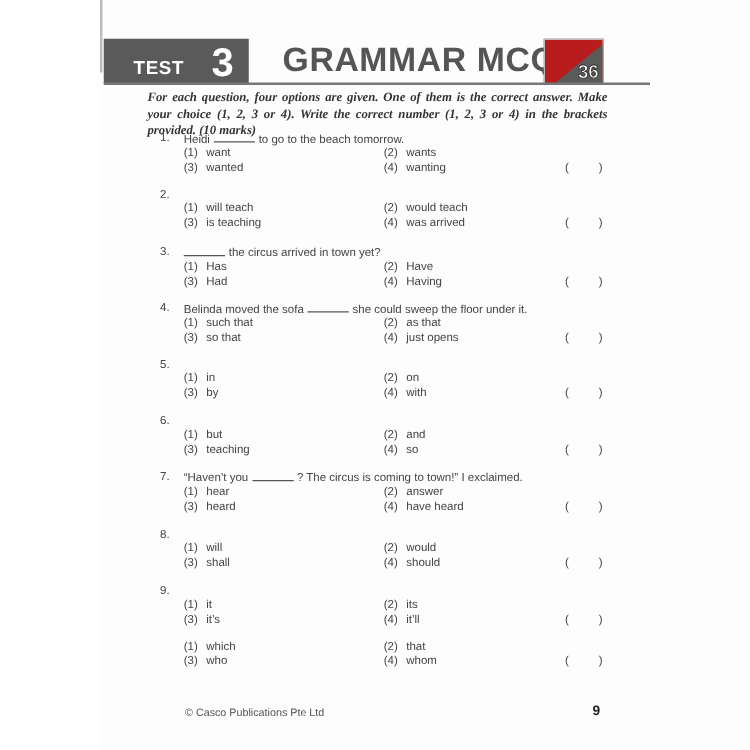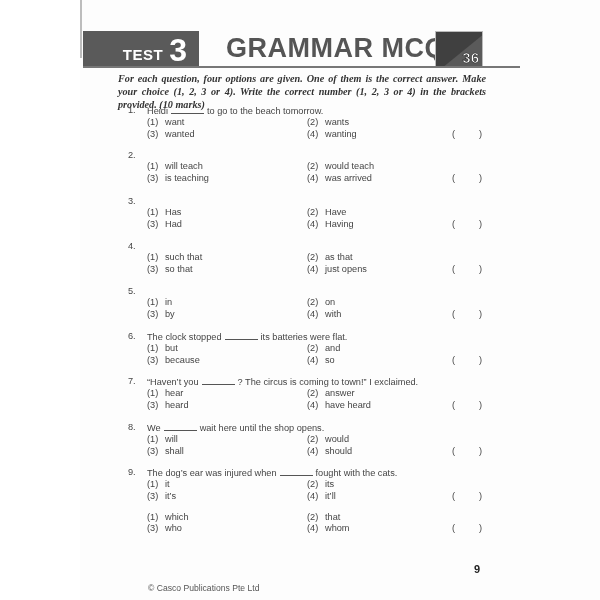--- a/index.html
+++ b/index.html
@@ -17,39 +17,39 @@
     position: absolute; left: 80px; top: 0; width: 2px; height: 58px;
     background: #bdbdbd;
   }
   .test-box {
     position: absolute; left: 83px; top: 31px; width: 116px; height: 36px;
     background: #5a5a5a; color: #fff;
     display: flex; align-items: flex-end; justify-content: flex-end;
     padding-right: 12px; box-sizing: border-box;
   }
   .test-word {
-    font-weight: bold; font-size: 15px; margin-right: 6px; margin-bottom: 4px;
+    font-weight: bold; font-size: 15px; margin-right: 22px; margin-bottom: 4px;
     letter-spacing: 0.5px;
   }
   .test-num {
     font-weight: bold; font-size: 32px; line-height: 32px; margin-bottom: 1px;
   }
   .title {
     position: absolute; left: 226px; top: 33px;
     font-weight: bold; font-size: 27px; color: #555;
     letter-spacing: 0.5px;
   }
   .header-rule {
     position: absolute; left: 83px; top: 66px; width: 437px; height: 2px;
     background: #777;
   }
   .corner-box {
     position: absolute; left: 435px; top: 31px; width: 48px; height: 36px;
     border: 1px solid #bbb; border-bottom: none; box-sizing: border-box;
-    background: #404040; overflow: hidden;
+    background: #b91c1c; overflow: hidden;
   }
   .corner-tri {
     position: absolute; left: 0; top: 0; width: 48px; height: 36px;
   }
   .corner-num {
     position: absolute; right: 3px; bottom: 1px;
     font-weight: bold; font-size: 15px; color: #fff;
     -webkit-text-stroke: 0.6px #222;
   }
   .instructions {
@@ -71,21 +71,21 @@
   .opts { position: relative; height: 23px; }
   .opt { position: absolute; display: flex; }
   .opt-num { width: 18px; }
   .opt.c1 { left: 19px; } .opt.c2 { left: 179px; }
   .r1 { top: 0; } .r2 { top: 11.4px; }
   .brackets {
     position: absolute; left: 324px; top: 11.4px; width: 30px;
     display: flex; justify-content: space-between;
   }
   .footer-left {
-    position: absolute; left: 128px; top: 583px; font-size: 8.6px; color: #555; padding-left: 20px;
+    position: absolute; left: 128px; top: 565px; font-size: 8.6px; color: #555; padding-left: 20px;
   }
   .footer-right {
     position: absolute; left: 474px; top: 563px; font-size: 11px; font-weight: bold; color: #222;
   }
 </style>
 </head>
 <body>
 
 <div class="page-bg"></div>
 <div class="left-rule"></div>
@@ -160,20 +160,21 @@
         </div>
         <div class="brackets">
           <span>(</span>
           <span>)</span>
         </div>
       </div>
     </div>
     <div class="q" style="top: 196px;">
       <div class="q-line">
         <span class="q-num">3.</span>
+        <span><span></span><span class="blank" style="margin-left: 0px;"></span><span>the circus arrived in town yet?</span></span>
       </div>
       <div class="opts">
         <div class="opt c1 r1">
           <span class="opt-num">(1)</span>
           <span>Has</span>
         </div>
         <div class="opt c2 r1">
           <span class="opt-num">(2)</span>
           <span>Have</span>
         </div>
@@ -187,20 +188,21 @@
         </div>
         <div class="brackets">
           <span>(</span>
           <span>)</span>
         </div>
       </div>
     </div>
     <div class="q" style="top: 241px;">
       <div class="q-line">
         <span class="q-num">4.</span>
+        <span><span>Belinda moved the sofa</span><span class="blank"></span><span>she could sweep the floor under it.</span></span>
       </div>
       <div class="opts">
         <div class="opt c1 r1">
           <span class="opt-num">(1)</span>
           <span>such that</span>
         </div>
         <div class="opt c2 r1">
           <span class="opt-num">(2)</span>
           <span>as that</span>
         </div>
@@ -241,34 +243,33 @@
         </div>
         <div class="brackets">
           <span>(</span>
           <span>)</span>
         </div>
       </div>
     </div>
     <div class="q" style="top: 331px;">
       <div class="q-line">
         <span class="q-num">6.</span>
-        <span><span>The clock stopped</span><span class="blank"></span><span>its batteries were flat.</span></span>
       </div>
       <div class="opts">
         <div class="opt c1 r1">
           <span class="opt-num">(1)</span>
           <span>but</span>
         </div>
         <div class="opt c2 r1">
           <span class="opt-num">(2)</span>
           <span>and</span>
         </div>
         <div class="opt c1 r2">
           <span class="opt-num">(3)</span>
-          <span>because</span>
+          <span>teaching</span>
         </div>
         <div class="opt c2 r2">
           <span class="opt-num">(4)</span>
           <span>so</span>
         </div>
         <div class="brackets">
           <span>(</span>
           <span>)</span>
         </div>
       </div>
@@ -297,21 +298,20 @@
         </div>
         <div class="brackets">
           <span>(</span>
           <span>)</span>
         </div>
       </div>
     </div>
     <div class="q" style="top: 422px;">
       <div class="q-line">
         <span class="q-num">8.</span>
-        <span><span>We</span><span class="blank"></span><span>wait here until the shop opens.</span></span>
       </div>
       <div class="opts">
         <div class="opt c1 r1">
           <span class="opt-num">(1)</span>
           <span>will</span>
         </div>
         <div class="opt c2 r1">
           <span class="opt-num">(2)</span>
           <span>would</span>
         </div>
@@ -325,21 +325,20 @@
         </div>
         <div class="brackets">
           <span>(</span>
           <span>)</span>
         </div>
       </div>
     </div>
     <div class="q" style="top: 467px;">
       <div class="q-line">
         <span class="q-num">9.</span>
-        <span><span>The dog’s ear was injured when</span><span class="blank"></span><span>fought with the cats.</span></span>
       </div>
       <div class="opts">
         <div class="opt c1 r1">
           <span class="opt-num">(1)</span>
           <span>it</span>
         </div>
         <div class="opt c2 r1">
           <span class="opt-num">(2)</span>
           <span>its</span>
         </div>

